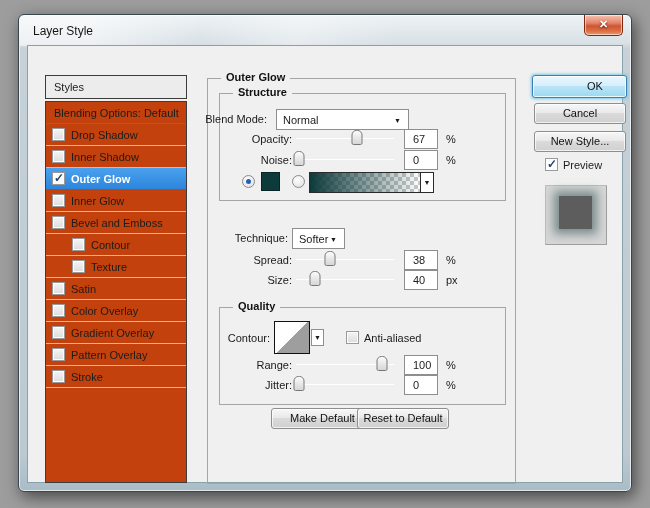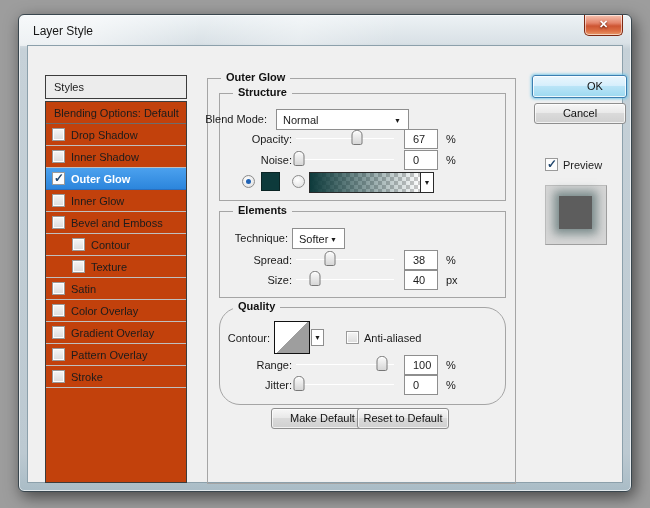--- a/index.html
+++ b/index.html
@@ -254,44 +254,41 @@
       <div class="radio selected" style="left:214px; top:129px;"></div>
       <div class="color-swatch" style="left: 233px; top: 126px; background: rgb(13, 58, 59);"></div>
       <div class="radio" style="left:264px; top:129px;"></div>
       <div class="gradient-bar" style="left:281px; top:126px;">
         <div class="gradient-overlay" style="background: linear-gradient(to right, rgb(13, 58, 59), rgba(13, 58, 59, 0));"></div>
         <div class="gradient-arrow">
           <span>▼</span>
         </div>
       </div>
 
-      <div class="groupbox" style="left:191px; top:165px; width:287px; height:87px;">
-        <span class="legend">Elements</span>
-      </div>
       <span class="lbl" style="left:150px; top:186px;">Technique:</span>
       <div class="combo" style="left:264px; top:182px; width:53px; height:21px;">
         <span>Softer</span>
         <span class="arrow">▼</span>
       </div>
 
       <span class="lbl" style="left:154px; top:208px;">Spread:</span>
       <div class="track" style="left:268px; top:213px;">
         <div class="thumb" style="left: 35%;"></div>
       </div>
       <div class="numfield" style="left:376px; top:204px;">38</div>
       <span class="unit" style="left:418px; top:208px;">%</span>
 
       <span class="lbl" style="left:154px; top:228px;">Size:</span>
       <div class="track" style="left:268px; top:233px;">
         <div class="thumb" style="left: 19%;"></div>
       </div>
       <div class="numfield" style="left:376px; top:224px;">40</div>
       <span class="unit" style="left:418px; top:228px;">px</span>
 
-      <div class="groupbox" style="left:191px; top:261px; width:287px; height:98px;border-radius:21px;">
+      <div class="groupbox" style="left:191px; top:261px; width:287px; height:98px;">
         <span class="legend">Quality</span>
       </div>
       <span class="lbl" style="left:132px; top:286px;">Contour:</span>
       <div class="contour-thumb" style="left:246px; top:275px;"></div>
       <div class="contour-arrow" style="left:283px; top:283px;">
         <span>▼</span>
       </div>
       <div class="cb" style="position:absolute; left:318px; top:285px;"></div>
       <span class="unit" style="left:336px; top:286px;">Anti-aliased</span>
 
@@ -307,20 +304,21 @@
         <div class="thumb" style="left: 3%;"></div>
       </div>
       <div class="numfield" style="left:376px; top:329px;">0</div>
       <span class="unit" style="left:418px; top:333px;">%</span>
 
       <div class="btn" style="left:243px; top:362px; width:103px; height:21px; line-height:19px;">Make Default</div>
       <div class="btn" style="left:329px; top:362px; width:92px; height:21px; line-height:19px;">Reset to Default</div>
 
       <div class="btn default" style="left:504px; top:29px; width:95px; height:23px; line-height:21px;padding-left:31px;">OK</div>
       <div class="btn" style="left:506px; top:57px; width:92px; height:21px; line-height:19px;">Cancel</div>
+      <div class="btn" style="left:506px; top:85px; width:92px; height:21px; line-height:19px;">New Style...</div>
 
       <div class="preview-check-row" style="left:517px; top:112px;">
         <div class="cb checked" style="position:relative;"></div>
         <span>Preview</span>
       </div>
 
       <div class="preview-box" style="left:517px; top:139px;">
         <div class="preview-glow-square"></div>
       </div>
 

